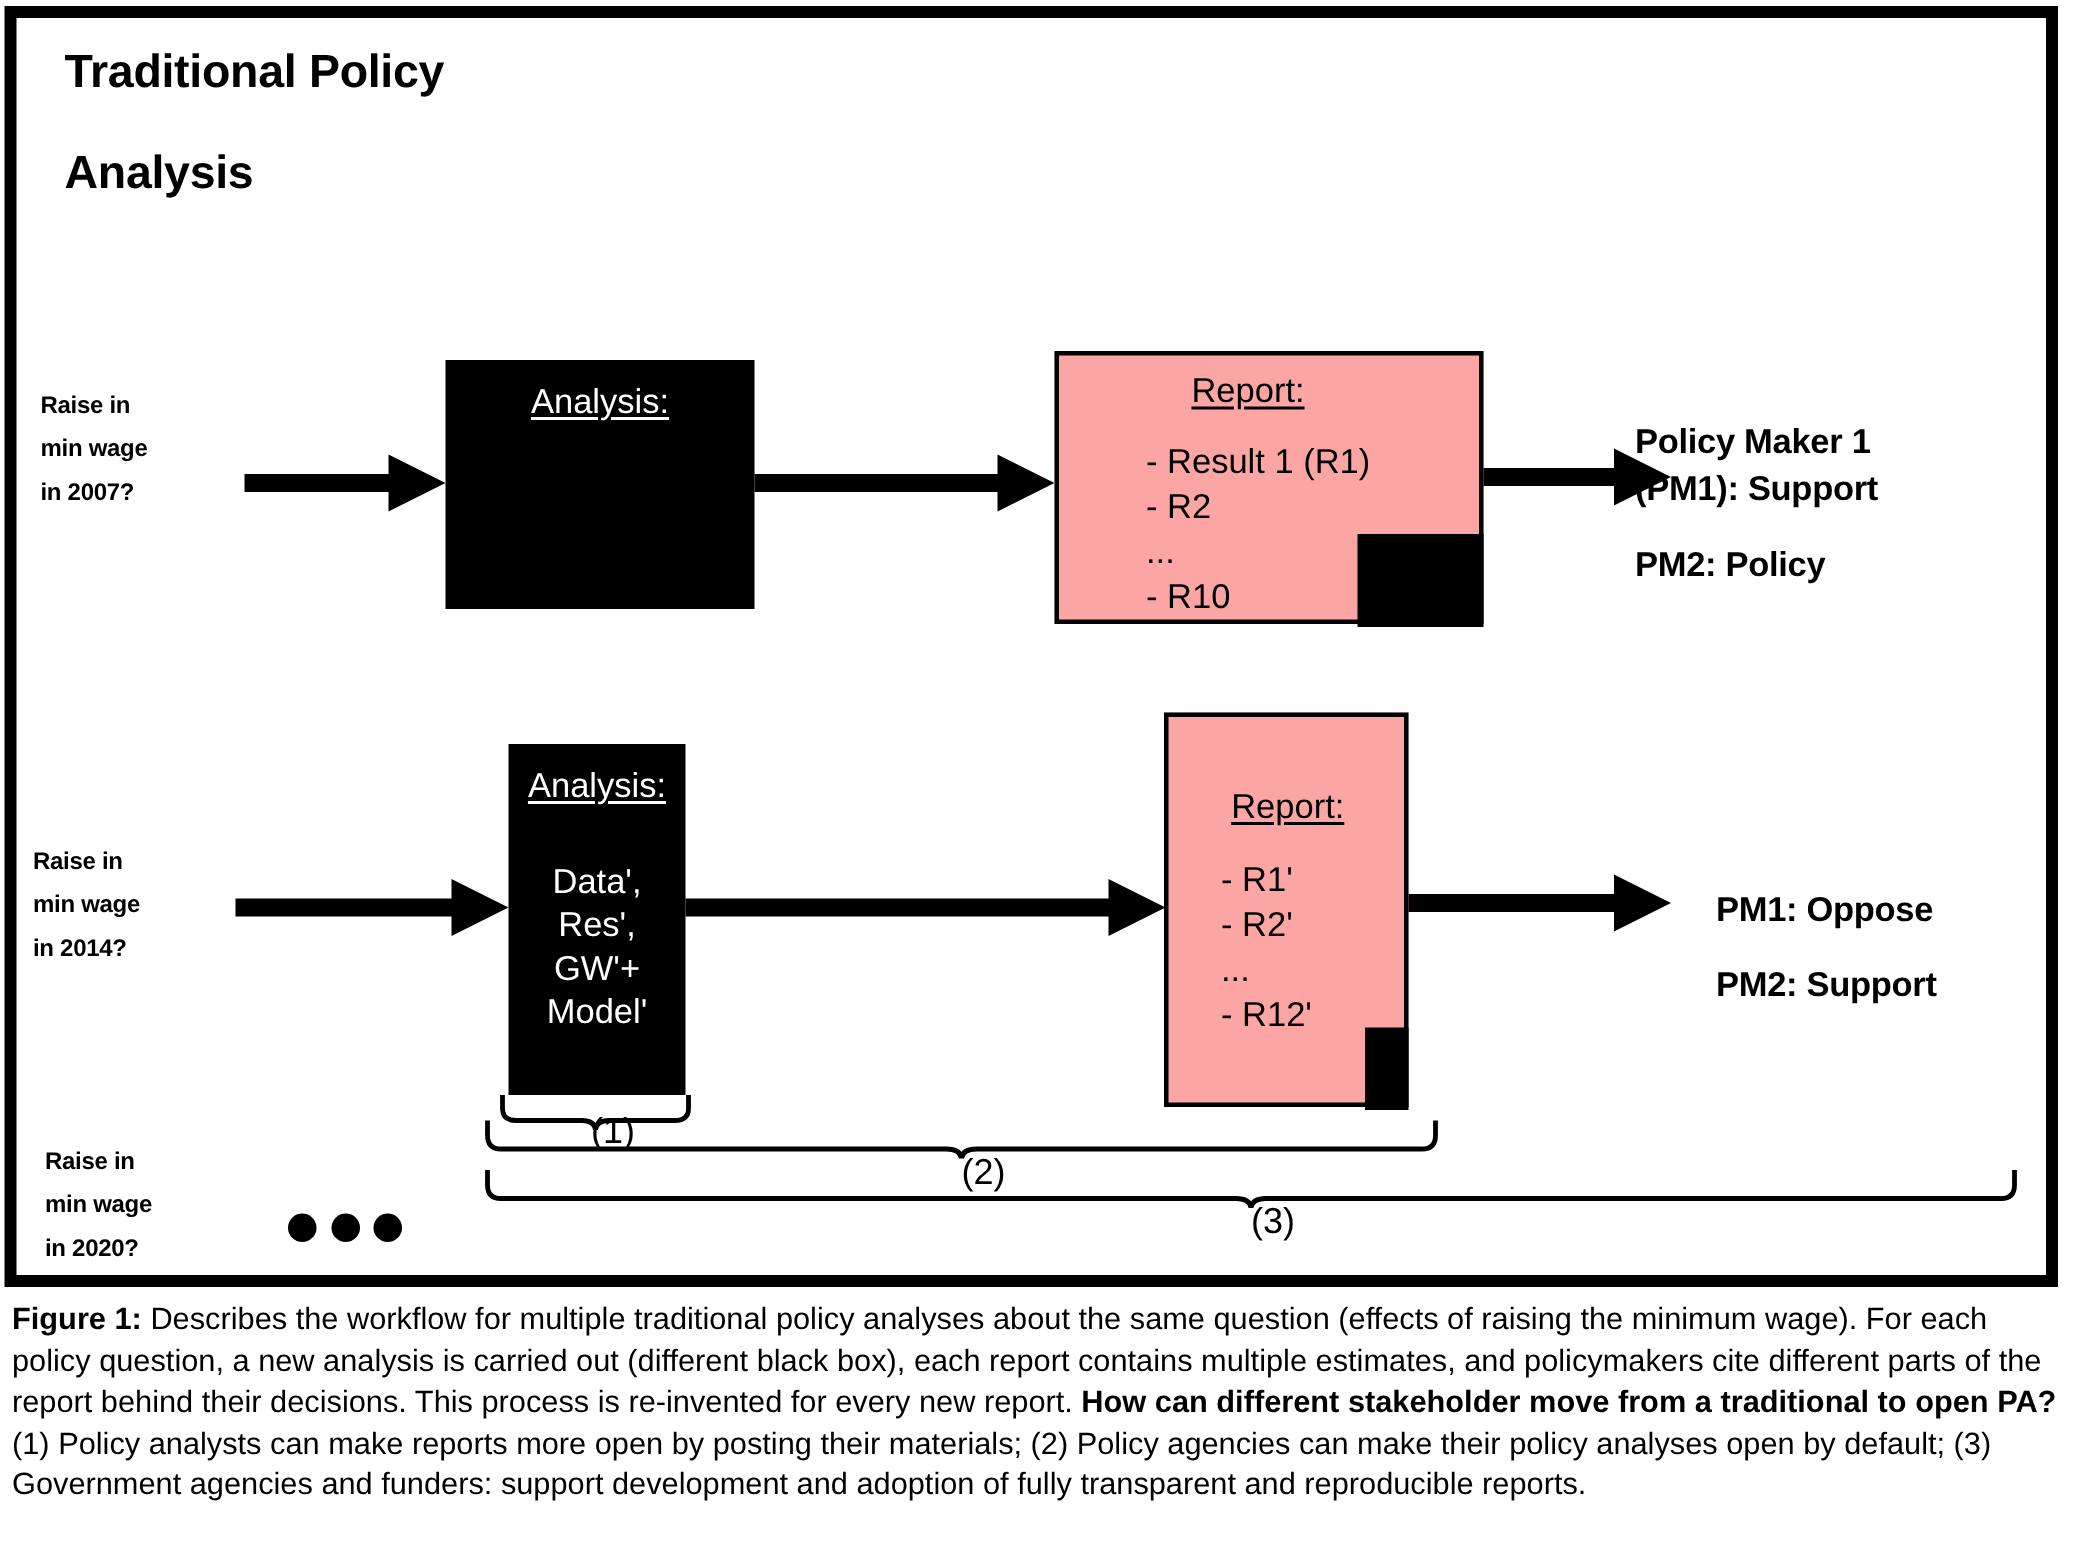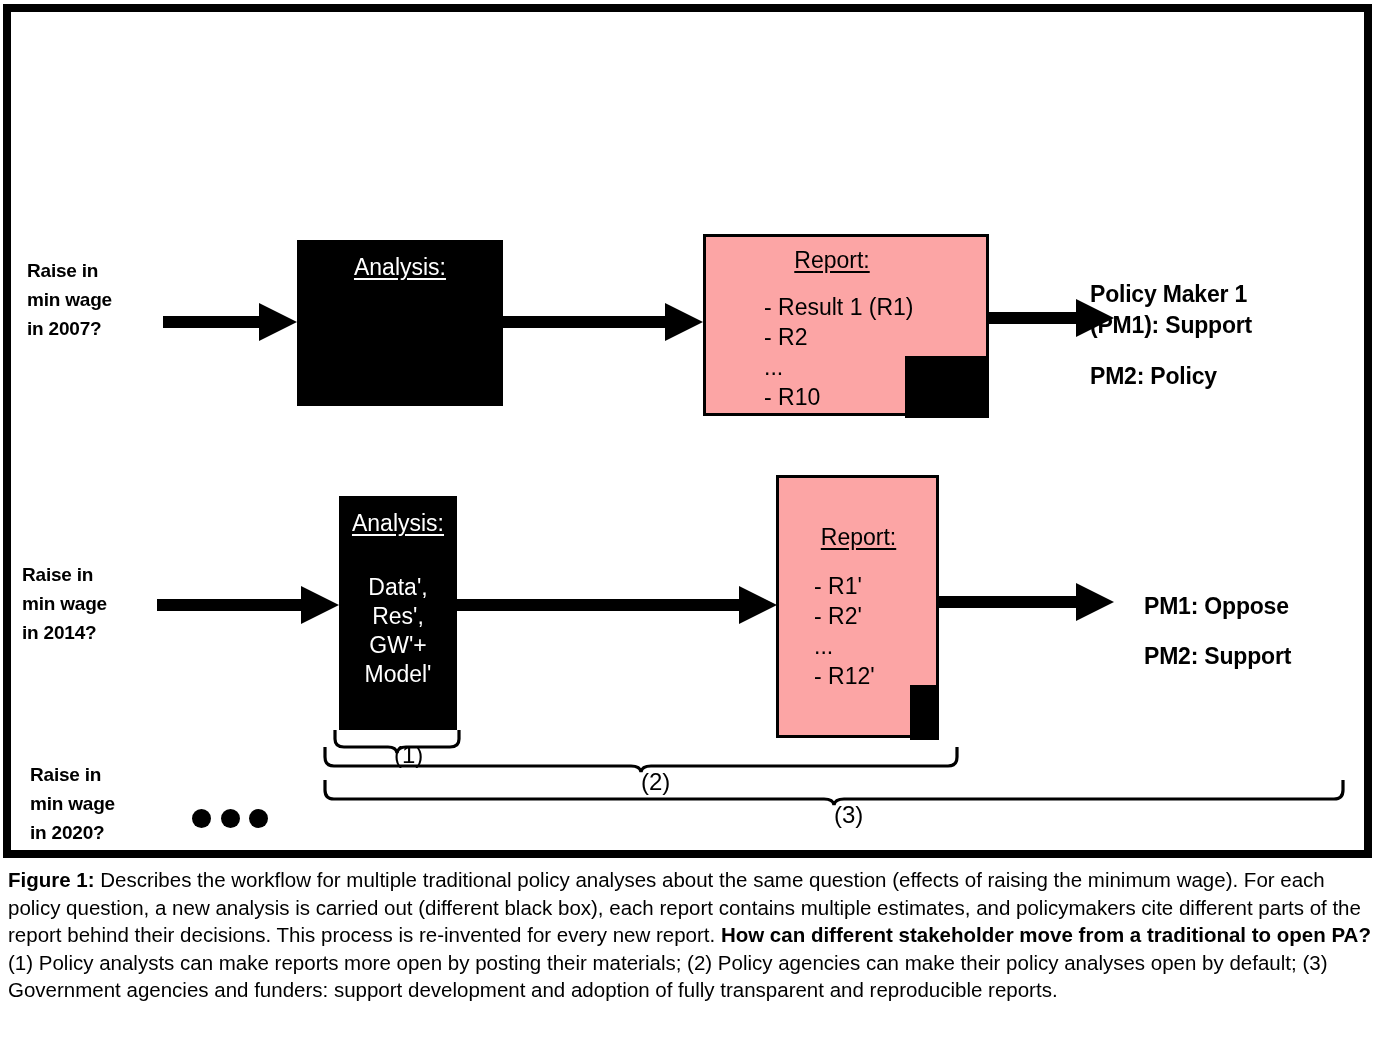--- a/index.html
+++ b/index.html
@@ -44,21 +44,21 @@
     letter-spacing: -0.2px;
   }
   .fig-title .l2 {
     display: block;
     margin-top: 36px;
   }
 
   
   .question {
     position: absolute;
-    font-size: 19px;
+    font-size: 16px;
     font-weight: bold;
     line-height: 29px;
     white-space: pre-line;
     letter-spacing: -0.2px;
   }
   #question-2007 { left: 16px; top: 244px; }
   #question-2014 { left: 11px; top: 548px; }
   #question-2020 { left: 19px; top: 748px; }
 
   
@@ -263,20 +263,24 @@
   }
   .caption b { font-weight: bold; }
 </style>
 </head>
 <body>
 
 <div id="page">
 
   <div class="figure-frame">
 
+    <div class="fig-title">
+      <span>Traditional Policy</span>
+      <span class="l2">Analysis</span>
+    </div>
 
     <div class="question" id="question-2007">Raise in
 min wage
 in 2007?</div>
 
     <div class="arrow" id="arrow-q1-analysis">
       <div class="shaft"></div>
       <div class="head"></div>
     </div>
 

